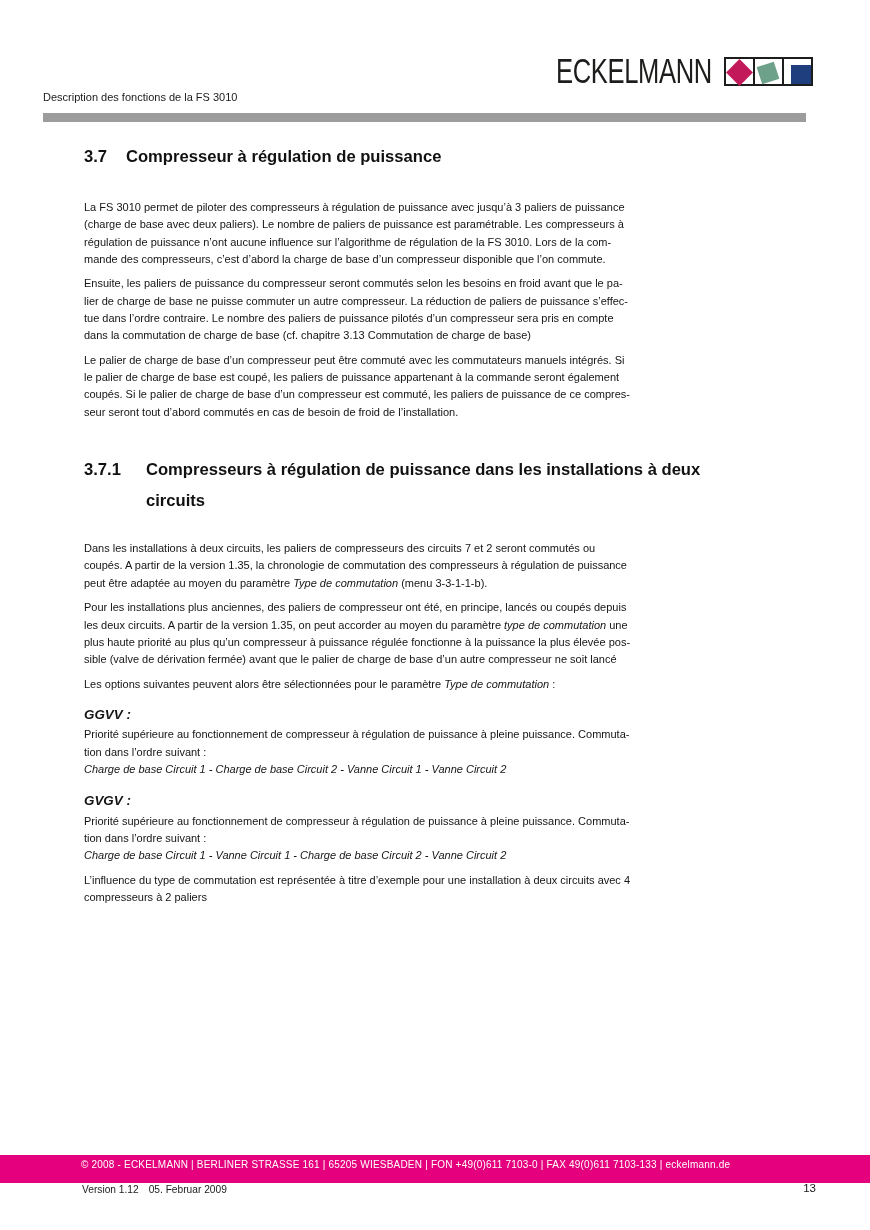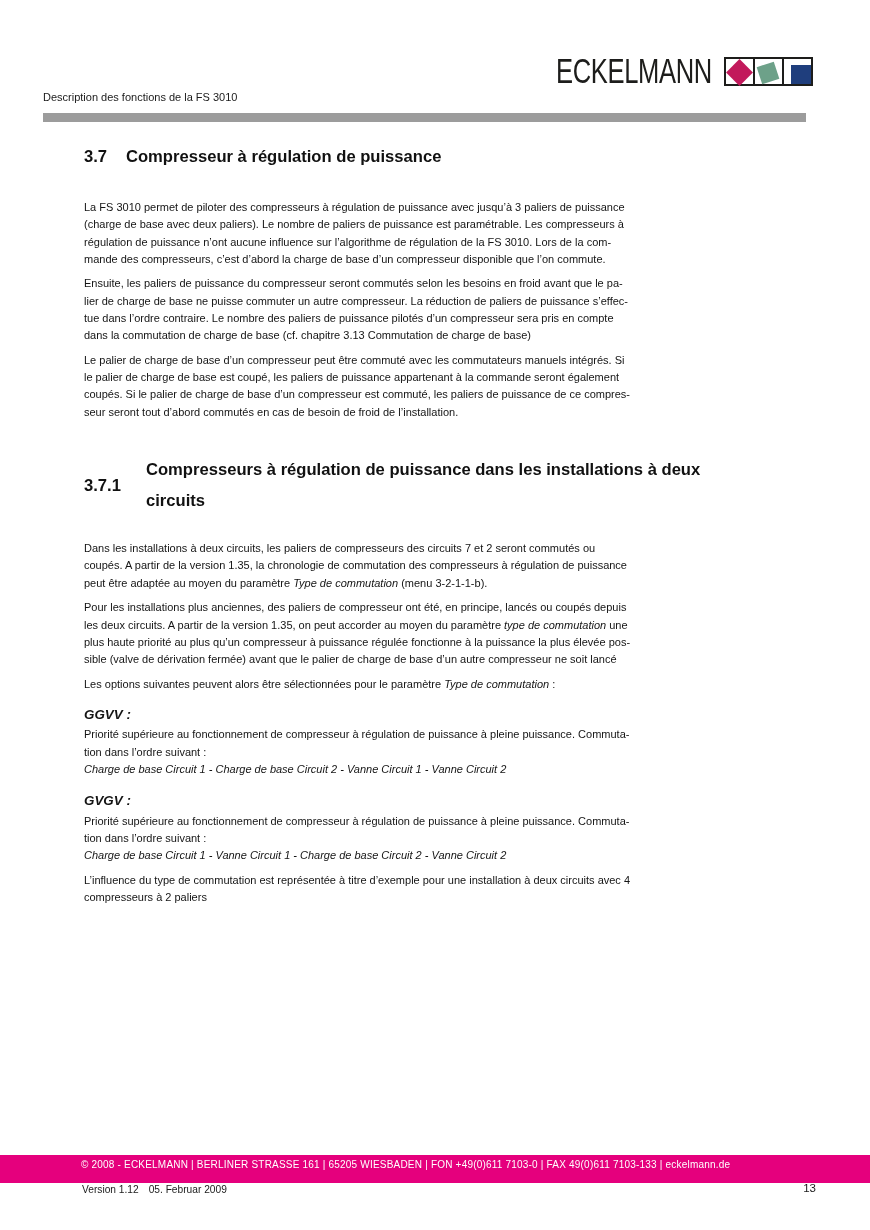--- a/index.html
+++ b/index.html
@@ -23,21 +23,21 @@
   .logo-cell{flex:1 1 0;position:relative;border-right:2px solid #1d1d1b;}
   .logo-cell:last-child{border-right:none;overflow:hidden;}
   .tile{position:absolute;}
   .tile-magenta{width:19px;height:19px;left:4px;top:4px;transform:rotate(45deg);}
   .tile-green{width:18px;height:18px;left:4px;top:5px;transform:rotate(-18deg);}
   .tile-blue{width:22px;height:22px;left:7px;top:6px;}
   
   .content{position:absolute;left:84px;top:146px;width:726px;}
   .h1{display:flex;font-weight:bold;font-size:16.6px;line-height:21px;margin:0 0 32px 0;color:#111;}
   .h1 .num{width:42px;flex:none;}
-  .h2{display:flex;font-weight:bold;font-size:16.6px;line-height:31px;margin:33px 0 24px 0;color:#111;align-items:center;}
+  .h2{display:flex;font-weight:bold;font-size:16.6px;line-height:31px;margin:33px 0 24px 0;color:#111;}
   .h2 .num{width:62px;flex:none;}
   .h2 .txt{white-space:pre-line;}
   p.body{margin:0 0 7px 0;font-size:11px;line-height:17.35px;white-space:pre-line;}
   .opt-label{margin:13px 0 3px 0;font-size:13.4px;line-height:17.35px;font-weight:bold;font-style:italic;}
   .gvgv-label{margin-top:14px;}
   p.closing{margin-top:7px;}
   em{font-style:italic;}
   
   .footer-bar{position:absolute;left:0;top:1155px;width:870px;height:28px;background:#e5007d;}
   .footer-bar .bar-text{
@@ -90,21 +90,21 @@
 seur seront tout d’abord commutés en cas de besoin de froid de l’installation.</p>
 
     <div class="h2">
       <span class="num">3.7.1</span>
       <span class="txt">Compresseurs à régulation de puissance dans les installations à deux
 circuits</span>
     </div>
 
     <p class="body"><span>Dans les installations à deux circuits, les paliers de compresseurs des circuits 7 et 2 seront commutés ou
 coupés. A partir de la version 1.35, la chronologie de commutation des compresseurs à régulation de puissance
-peut être adaptée au moyen du paramètre </span><em>Type de commutation</em><span> (menu 3-2-1-1-b).</span></p>
+peut être adaptée au moyen du paramètre </span><em>Type de commutation</em><span> (menu 3-3-1-1-b).</span></p>
 
     <p class="body"><span>Pour les installations plus anciennes, des paliers de compresseur ont été, en principe, lancés ou coupés depuis
 les deux circuits. A partir de la version 1.35, on peut accorder au moyen du paramètre </span><em>type de commutation</em><span> une
 plus haute priorité au plus qu’un compresseur à puissance régulée fonctionne à la puissance la plus élevée pos-
 sible (valve de dérivation fermée) avant que le palier de charge de base d’un autre compresseur ne soit lancé</span></p>
 
     <p class="body"><span>Les options suivantes peuvent alors être sélectionnées pour le paramètre </span><em>Type de commutation</em><span> :</span></p>
 
     <div class="opt-label">GGVV :</div>
     <p class="body"><span>Priorité supérieure au fonctionnement de compresseur à régulation de puissance à pleine puissance. Commuta-

